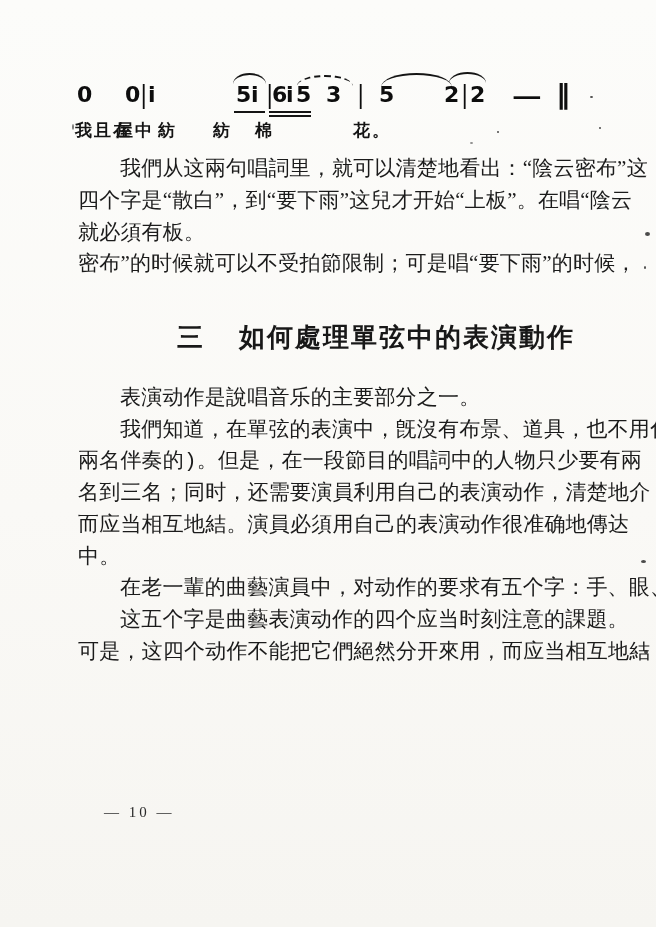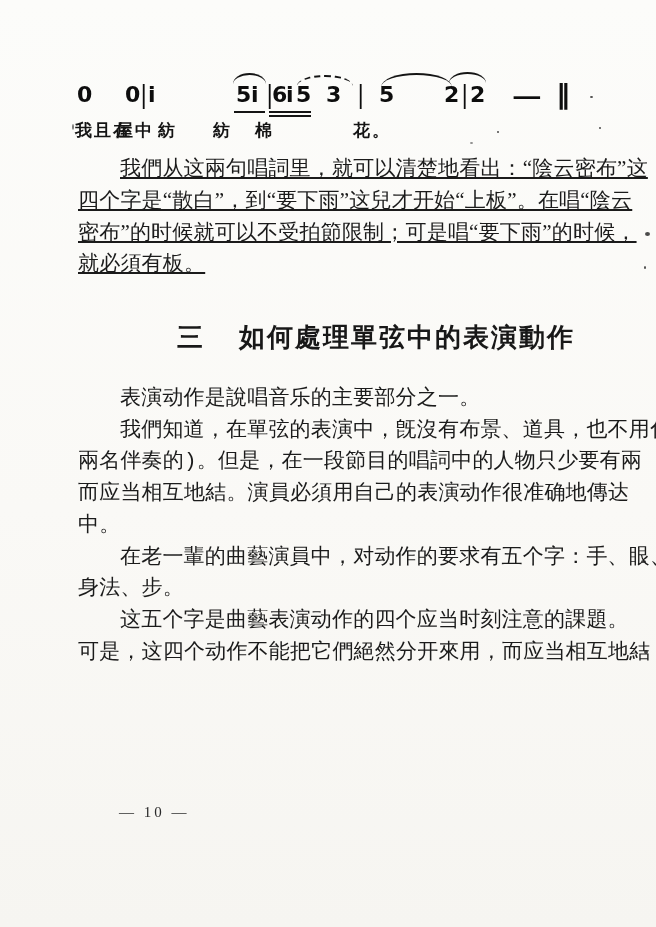--- a/index.html
+++ b/index.html
@@ -39,35 +39,35 @@
     font-weight: bold; font-size: 17px; letter-spacing: 2px;
     color: #141414; white-space: nowrap;
   }
 
   
   .textblock {
     position: absolute; left: 78px; width: 526px;
     font-size: 21px; letter-spacing: 0.2px;
     color: #1b1b1b;
   }
-  .intro { top: 153px; line-height: 31.8px; text-decoration: underline; }
+  .intro { top: 153px; line-height: 31.8px; }
   .bodyblock { top: 383px; line-height: 31.7px; font-family: Liberation Mono, monospace; }
   .line { white-space: nowrap; }
   .line.indent { text-indent: 42px; }
 
   .heading {
     position: absolute; left: 0; top: 320px; width: 656px;
     text-align: center;
     font-size: 26px; font-weight: bold; letter-spacing: 2px;
     color: #181818; white-space: nowrap; margin-left: 48px;
   }
   .heading .num { margin-right: 34px; }
 
   .footer {
-    position: absolute; left: 119px; top: 804px;
+    position: absolute; left: 104px; top: 804px;
     font-size: 15px; letter-spacing: 3px; color: #2a2a2a;
   }
 
   
   .speck { position: absolute; background: #1f1f1f; border-radius: 50%; opacity: .8; }
 </style>
 </head>
 <body>
 
 <div class="page">
@@ -107,36 +107,36 @@
     <span class="lyric" style="left:116px">屋中</span>
     <span class="lyric" style="left:158px">紡</span>
     <span class="lyric" style="left:213px">紡</span>
     <span class="lyric" style="left:255px">棉</span>
     <span class="lyric" style="left:353px">花。</span>
   </div>
 
   <div class="textblock intro">
     <div class="line indent">我們从这兩句唱詞里，就可以清楚地看出：“陰云密布”这</div>
     <div class="line">四个字是“散白”，到“要下雨”这兒才开始“上板”。在唱“陰云</div>
+    <div class="line">就必須有板。</div>
     <div class="line">密布”的时候就可以不受拍節限制；可是唱“要下雨”的时候，</div>
-    <div class="line">就必須有板。</div>
   </div>
 
   <div class="heading">
     <span class="num">三</span><span>如何處理單弦中的表演動作</span>
   </div>
 
   <div class="textblock bodyblock">
     <div class="line indent">表演动作是說唱音乐的主要部分之一。</div>
     <div class="line indent">我們知道，在單弦的表演中，旣沒有布景、道具，也不用化</div>
     <div class="line">兩名伴奏的)。但是，在一段節目的唱詞中的人物只少要有兩</div>
+    <div class="line">名到三名；同时，还需要演員利用自己的表演动作，清楚地介</div>
     <div class="line">而应当相互地結。演員必須用自己的表演动作很准确地傳达</div>
     <div class="line">中。</div>
     <div class="line indent">在老一輩的曲藝演員中，对动作的要求有五个字：手、眼、</div>
-    <div class="line">身法、步。</div>
     <div class="line indent">这五个字是曲藝表演动作的四个应当时刻注意的課題。</div>
     <div class="line">可是，这四个动作不能把它們絕然分开來用，而应当相互地結</div>
   </div>
 
   <div class="footer">— 10 —</div>
 
   <div class="speck" style="left:645px;top:232px;width:5px;height:4px"></div>
   <div class="speck" style="left:644px;top:266px;width:2px;height:3px"></div>
   <div class="speck" style="left:641px;top:560px;width:5px;height:3px"></div>
   <div class="speck" style="left:644px;top:650px;width:4px;height:4px"></div>

